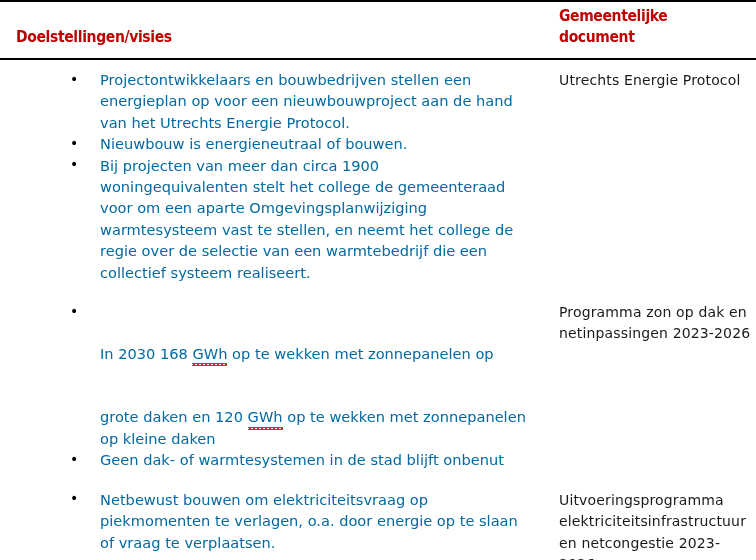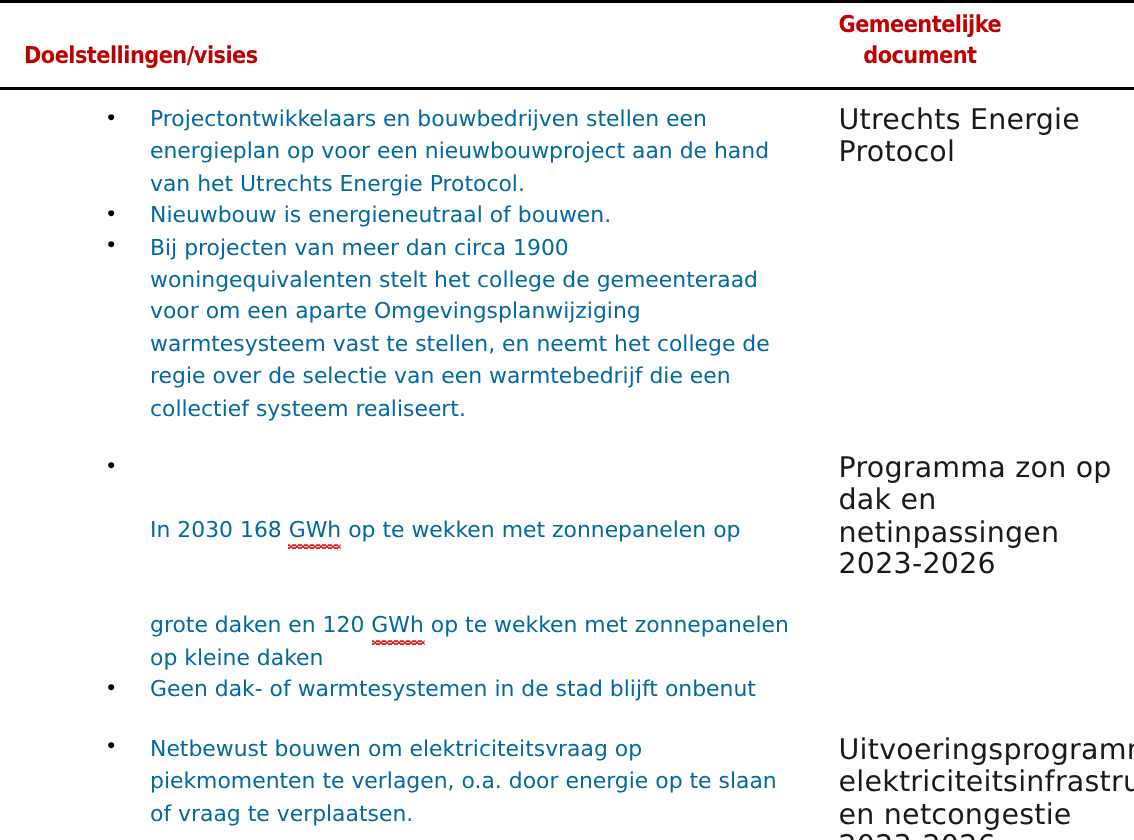--- a/index.html
+++ b/index.html
@@ -21,21 +21,21 @@
     border-collapse: collapse;
     table-layout: fixed;
   }
 
   
   .thead-row > th {
     border-top: 2.5px solid #000000;
     border-bottom: 2px solid #000000;
     padding: 0;
     vertical-align: top;
-    text-align: center;
+    text-align: left;
     font-weight: normal;
   }
 
   .head-cell-left {
     width: 548px;
     height: 56px;
     position: relative;
     margin-top: 32px;
   }
   .head-cell-right {
@@ -102,21 +102,21 @@
     left: 70px;
     top: -0.5px;
     font-size: 14px;
     color: #000000;
   }
 
   .row-pad-top { height: 9px; }
   .row-pad-bot { height: 9px; }
 
   .doc-label {
-    font-size: 19px;
+    font-size: 14px;
     line-height: 21.4px;
     color: #1a1a1a;
     letter-spacing: 0.15px;
   }
 
   
   .misspell {
     position: relative;
     display: inline-block;
     margin-top: 42px;

